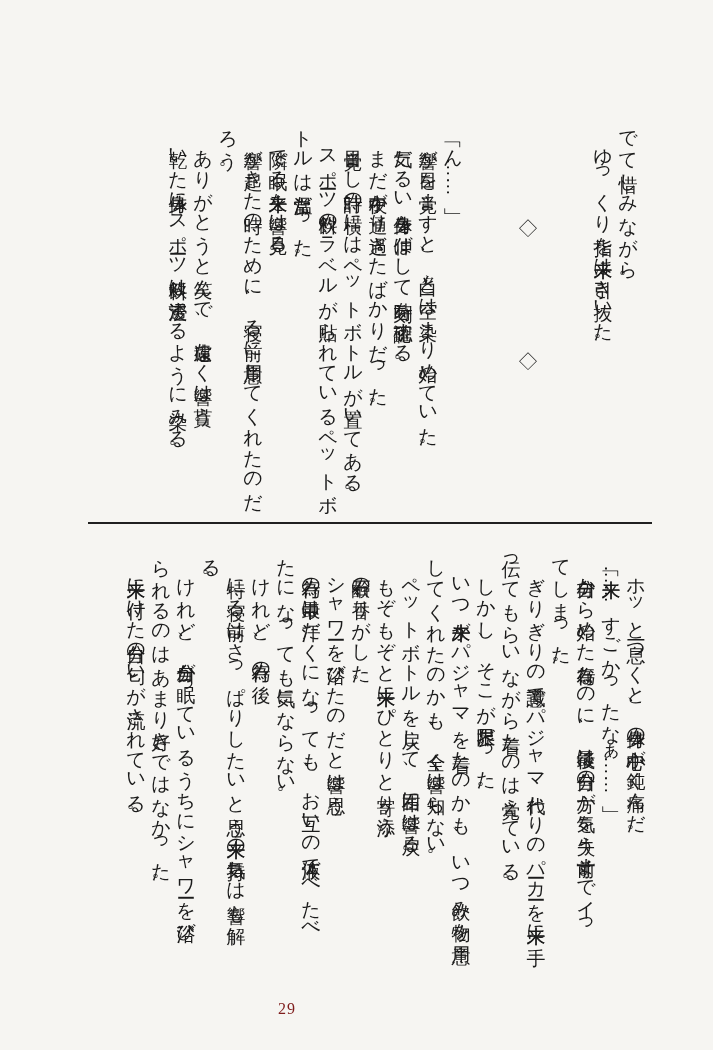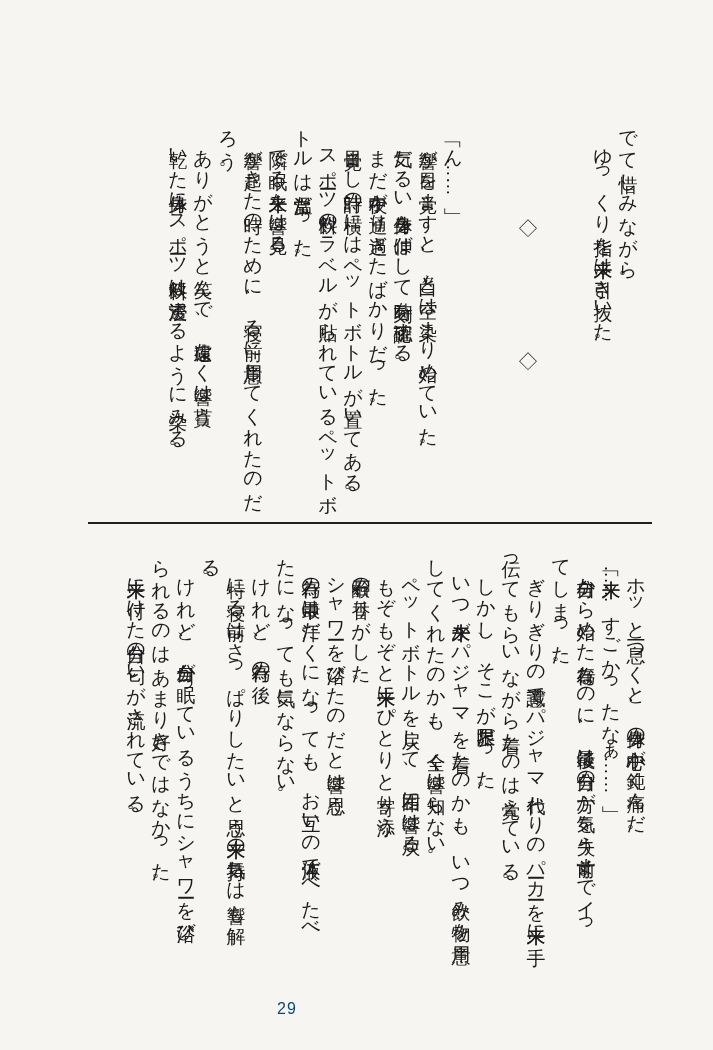--- a/index.html
+++ b/index.html
@@ -33,21 +33,22 @@
     left:88px;top:522px;
     width:564px;height:2px;
     background:#202020;
   }
   .page-number{
     position:absolute;
     top:1000px;left:0;width:574px;
     text-align:center;
     font-size:16px;
     letter-spacing:1px;
-    color:#0c4a6e;
+    color:#7f1d1d;
+    font-family:Liberation Serif, serif;
   }
 </style>
 </head>
 <body>
 
 <div class="page">
 
   <section class="tate tate-top">
     <p class="no-indent">でて惜しみながら。</p>
     <p>ゆっくり指を未来は引き抜いた。</p>

